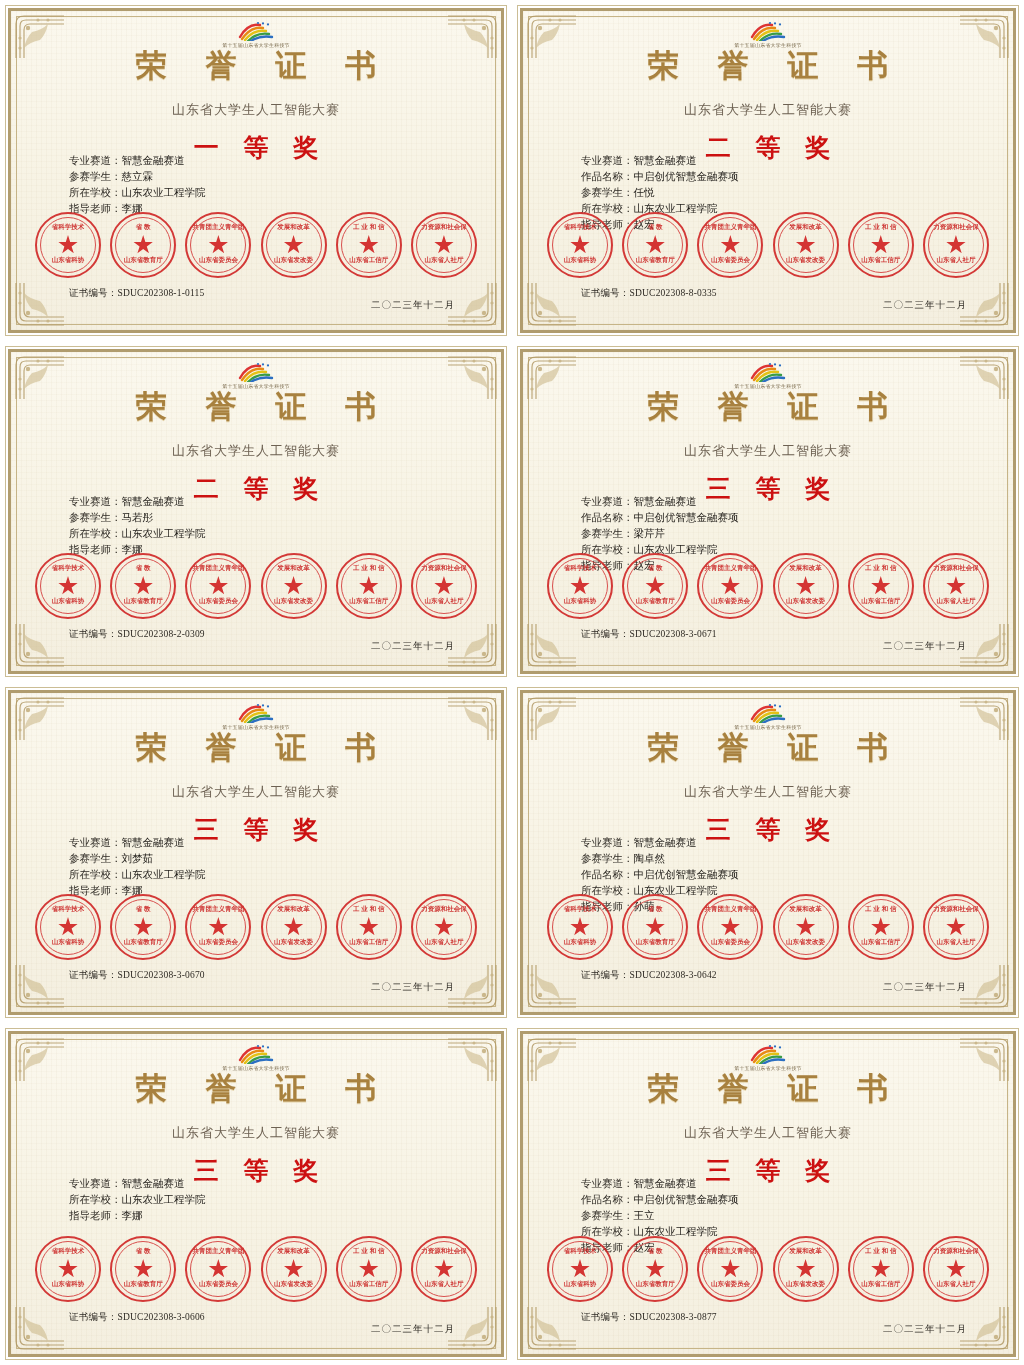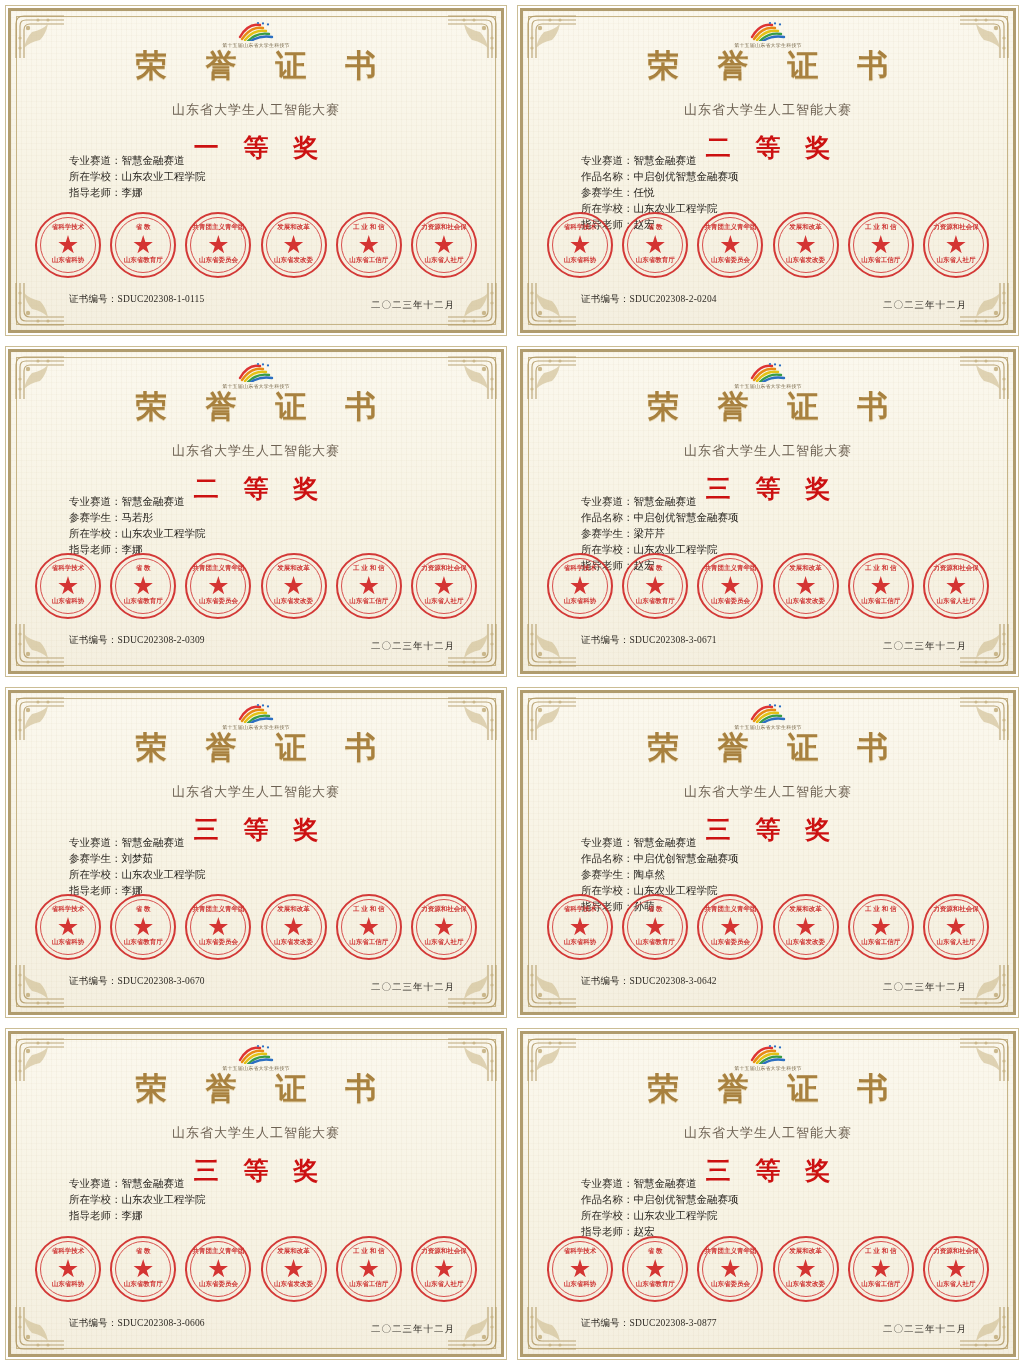--- a/index.html
+++ b/index.html
@@ -186,21 +186,21 @@
   .footer {
     position: absolute;
     left: 58px;
     right: 46px;
     bottom: 18px;
     display: flex;
     justify-content: space-between;
     font-size: 9.5px;
     color: #2e2a24;
   }
-  .cert-no { letter-spacing: .2px; margin-top: 6px; }
+  .cert-no { letter-spacing: .2px; }
   .date { letter-spacing: 1px; margin-top: 12px; }
 </style>
 </head>
 <body>
 
 <div id="sheet">
     <div class="cert">
     <div class="cert-inner">
       <div class="corner tl">
 <svg viewBox="0 0 54 46" xmlns="http://www.w3.org/2000/svg">
@@ -289,20 +289,23 @@
 
       <div class="title">荣 誉 证 书</div>
       <div class="subtitle">山东省大学生人工智能大赛</div>
       <div class="award">一 等 奖</div>
 
       <div class="fields">
           <div class="field-row">
       <span class="field-label">专业赛道：</span><span class="field-value">智慧金融赛道</span>
     </div>
           <div class="field-row">
+      <span class="field-label">参赛学生：</span><span class="field-value">慈立霖</span>
+    </div>
+          <div class="field-row">
       <span class="field-label">所在学校：</span><span class="field-value">山东农业工程学院</span>
     </div>
           <div class="field-row">
       <span class="field-label">指导老师：</span><span class="field-value">李娜</span>
     </div>
         </div>
 
       <div class="seals">
           <div class="seal">
       <div class="top-band">省科学技术</div>
@@ -481,21 +484,21 @@
     </div>
           <div class="seal">
       <div class="top-band">力资源和社会保</div>
       <div class="star"></div>
       <div class="band">山东省人社厅</div>
     </div>
         </div>
 
       <div class="footer">
         <div class="cert-no">
-          <span>证书编号：</span><span>SDUC202308-2-0204</span>
+          <span>证书编号：</span><span>SDUC202308-8-0335</span>
         </div>
         <div class="date">二〇二三年十二月</div>
       </div>
     </div>
     </div>
     <div class="cert">
     <div class="cert-inner">
       <div class="corner tl">
 <svg viewBox="0 0 54 46" xmlns="http://www.w3.org/2000/svg">
   <g fill="none" stroke="#b29a66" stroke-width="1.2">
@@ -1027,24 +1030,24 @@
 
       <div class="title">荣 誉 证 书</div>
       <div class="subtitle">山东省大学生人工智能大赛</div>
       <div class="award">三 等 奖</div>
 
       <div class="fields">
           <div class="field-row">
       <span class="field-label">专业赛道：</span><span class="field-value">智慧金融赛道</span>
     </div>
           <div class="field-row">
+      <span class="field-label">参赛学生：</span><span class="field-value">陶卓然</span>
+    </div>
+          <div class="field-row">
       <span class="field-label">作品名称：</span><span class="field-value">中启优创智慧金融赛项</span>
-    </div>
-          <div class="field-row">
-      <span class="field-label">参赛学生：</span><span class="field-value">陶卓然</span>
     </div>
           <div class="field-row">
       <span class="field-label">所在学校：</span><span class="field-value">山东农业工程学院</span>
     </div>
           <div class="field-row">
       <span class="field-label">指导老师：</span><span class="field-value">孙萌</span>
     </div>
         </div>
 
       <div class="seals">
@@ -1324,20 +1327,23 @@
       <div class="award">三 等 奖</div>
 
       <div class="fields">
           <div class="field-row">
       <span class="field-label">专业赛道：</span><span class="field-value">智慧金融赛道</span>
     </div>
           <div class="field-row">
       <span class="field-label">作品名称：</span><span class="field-value">中启创优智慧金融赛项</span>
     </div>
           <div class="field-row">
+      <span class="field-label">参赛学生：</span><span class="field-value">王立</span>
+    </div>
+          <div class="field-row">
       <span class="field-label">所在学校：</span><span class="field-value">山东农业工程学院</span>
     </div>
           <div class="field-row">
       <span class="field-label">指导老师：</span><span class="field-value">赵宏</span>
     </div>
         </div>
 
       <div class="seals">
           <div class="seal">
       <div class="top-band">省科学技术</div>

